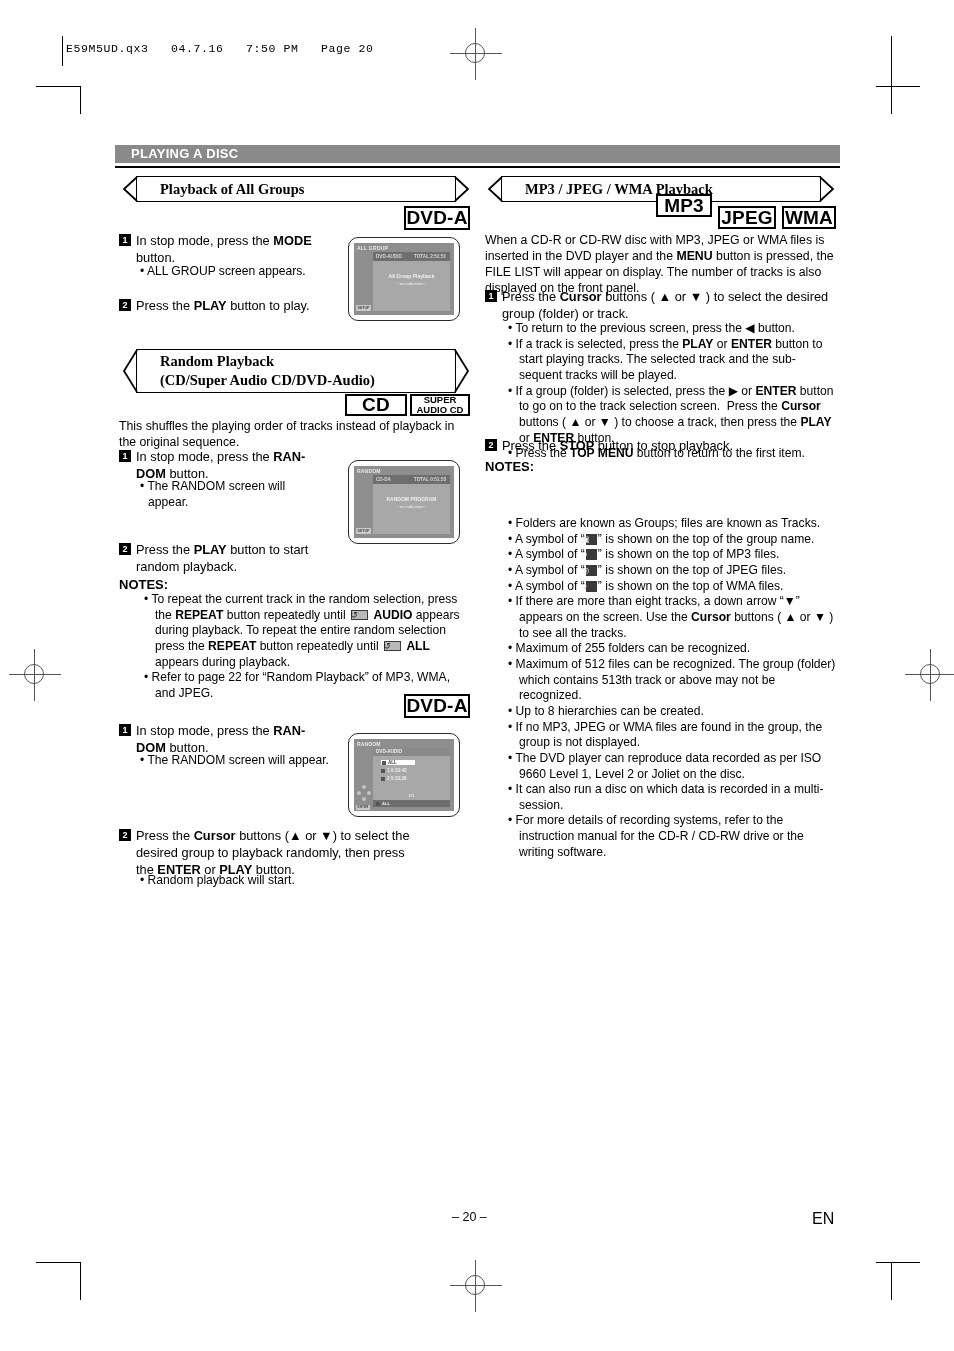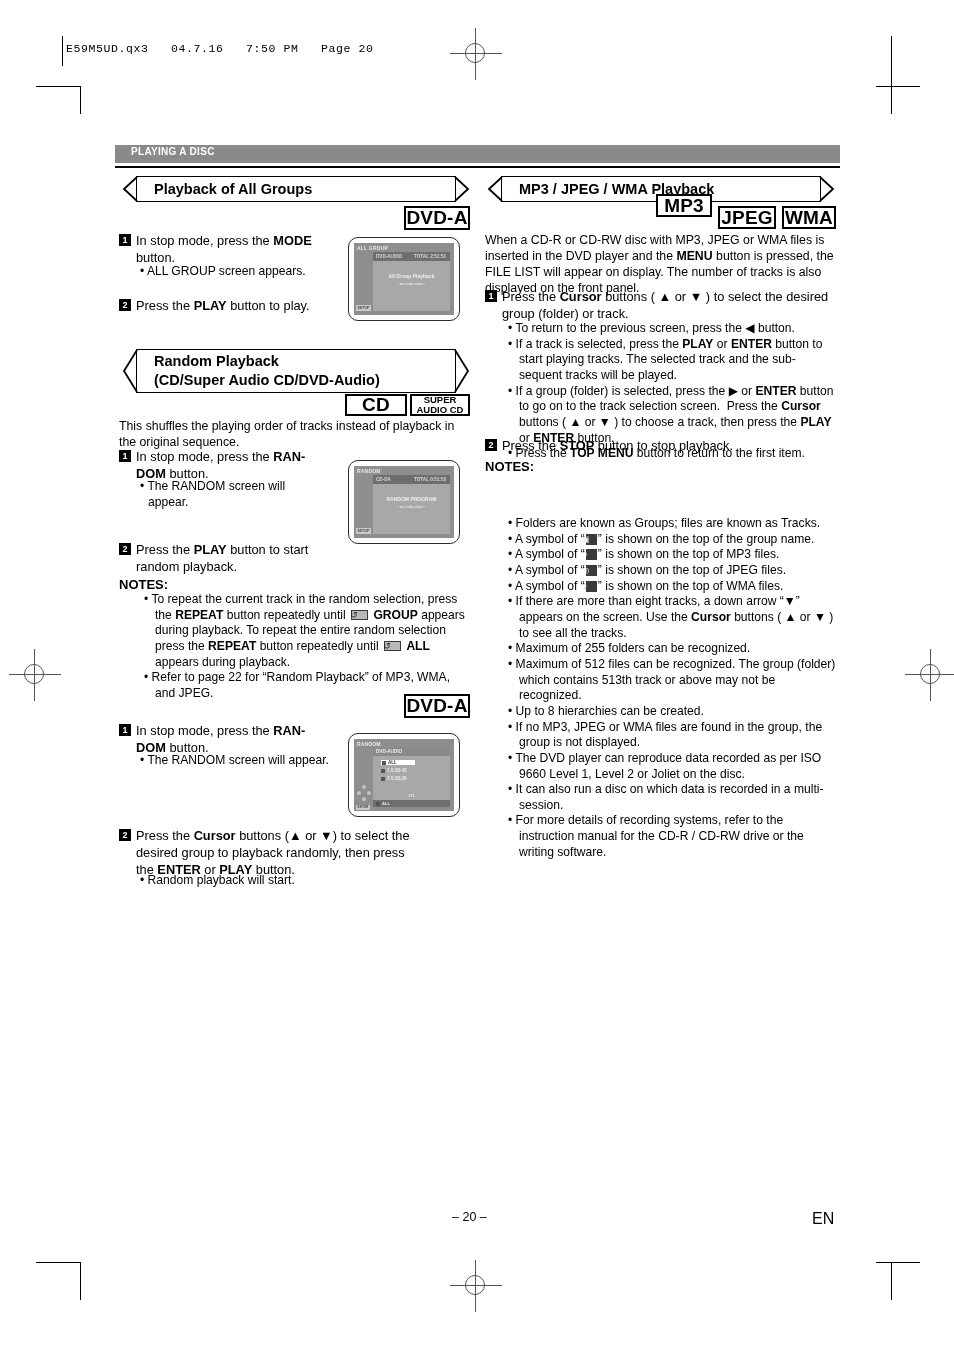--- a/index.html
+++ b/index.html
@@ -90,21 +90,21 @@
     top: 145px;
     width: 725px;
     height: 18px;
     background: #8a8a8a;
     box-sizing: border-box;
   }
   .section-banner .lbl {
     position: absolute;
     left: 16px;
     top: 1px;
-    font-size: 10px;
+    font-size: 13px;
     font-weight: bold;
     color: #ffffff;
     letter-spacing: 0.3px;
   }
   .banner-rule {
     position: absolute;
     left: 115px;
     top: 166px;
     width: 725px;
     height: 2px;
@@ -129,30 +129,31 @@
   .ribbon.two .box { height: 100%; }
   .ribbon .cap {
     position: absolute;
     top: 0;
     width: 16px;
     height: 100%;
   }
   .ribbon .cap svg { display: block; }
   .ribbon .txt {
     position: absolute;
-    left: 32px;
+    left: 38px;
     top: 0;
     right: 20px;
     height: 100%;
     display: flex;
     flex-direction: column;
     justify-content: center;
     font-size: 14.5px;
     font-weight: bold;
     line-height: 1.28;
+    font-family: Liberation Serif, serif;
   }
 
   .badge {
     position: absolute;
     border: 2px solid #000;
     box-sizing: border-box;
     background: #fff;
     display: flex;
     align-items: center;
     justify-content: center;
@@ -569,21 +570,21 @@
   </div>
 
   <div class="steprow" style="left:119px;top:541px;width:225px;">
     <span class="stepnum">2</span>
     <span class="body"><span>Press the </span><b>PLAY</b><span> button to start</span><br><span>random playback.</span></span>
   </div>
 
   <div class="noteshead" style="left:119px;top:577px;">NOTES:</div>
   <div class="notelist" style="left:144px;top:592px;width:327px;">
     <div class="item">
-      • To repeat the current track in the random selection, press the <b>REPEAT</b> button repeatedly until <span class="rpt"></span> <b>GROUP</b> appears during playback. To repeat the entire random selection press the <b>REPEAT</b> button repeatedly until <span class="rpt"></span> <b>ALL</b> appears during playback.
+      • To repeat the current track in the random selection, press the <b>REPEAT</b> button repeatedly until <span class="rpt"></span> <b>AUDIO</b> appears during playback. To repeat the entire random selection press the <b>REPEAT</b> button repeatedly until <span class="rpt"></span> <b>ALL</b> appears during playback.
     </div>
     <div class="item">• Refer to page 22 for “Random Playback” of MP3, WMA, and JPEG.</div>
   </div>
 
   <div class="badge big" style="left:404px;top:694px;width:66px;height:24px;">DVD-A</div>
 
   <div class="steprow" style="left:119px;top:722px;width:215px;">
     <span class="stepnum">1</span>
     <span class="body"><span>In stop mode, press the </span><b>RAN-</b><br><b>DOM</b><span> button.</span></span>
   </div>

